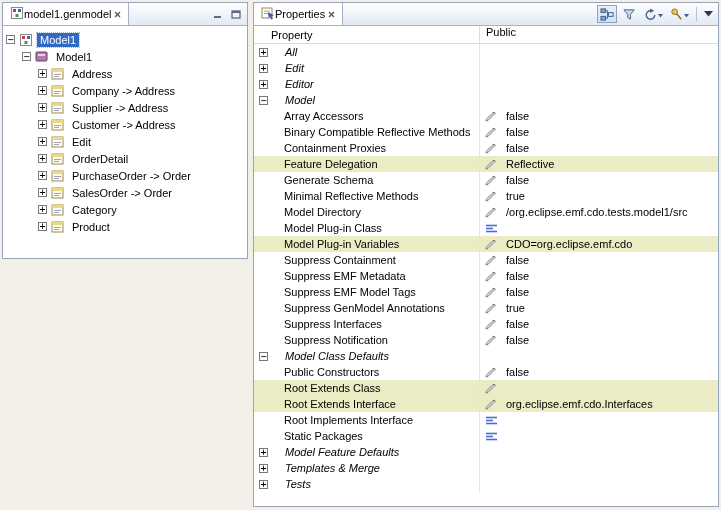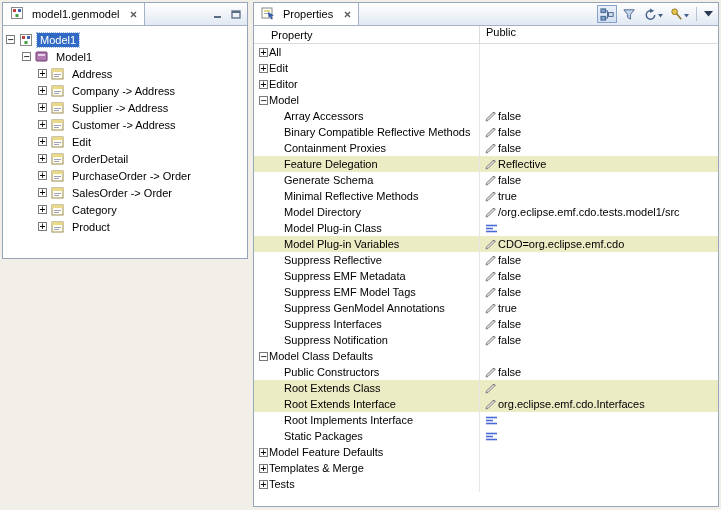--- a/index.html
+++ b/index.html
@@ -14,21 +14,21 @@
   .panel { position:absolute; background:#fff; border:1px solid var(--panel-border,#97A5BA); }
   #left-panel  { left:2px; top:2px; width:246px; height:257px; }
   #right-panel { left:253px; top:2px; width:466px; height:505px; }
 
   .tabstrip {
     height:23px; display:flex; align-items:stretch;
     background:linear-gradient(180deg,#FEFEFE 0%,#E2E9F3 100%);
     border-bottom:1px solid #A3B2C6;
   }
   .tab {
-    display:flex; align-items:center; gap:8px; padding:0 7px;
+    display:flex; align-items:center; gap:0; padding:0 7px;
     background:#fff; border-right:1px solid #A3B2C6; font-size:11px;
   }
   .tab-label { white-space:nowrap; }
   .tab-close { margin-left:3px; display:flex; align-items:center; cursor:default; }
   .winbtns { margin-left:auto; display:flex; align-items:center; gap:3px; padding-right:4px; }
   .winbtn { width:15px; height:15px; display:flex; align-items:center; justify-content:center; }
 
   
   .tree { padding-top:5px; }
   .tree-row { height:17px; display:flex; align-items:center; }
@@ -50,23 +50,23 @@
   .toolbar .sep { width:1px; height:14px; background:#B8C4D4; margin:0 3px; }
 
   
   .props-header { height:18px; display:flex; align-items:flex-start; border-bottom:1px solid #DCDCDC; }
   .hprop { width:226px; height:100%; display:flex; align-items:center; padding-left:17px; border-right:1px solid #DCDCDC; }
   .hval  { flex:1; padding-left:6px; }
   .prow  { height:16px; display:flex; align-items:center; }
   .prow.highlight { background:var(--highlight-row,#EBEBC4);justify-content:center; }
   .pcell { width:226px; height:100%; display:flex; align-items:center; border-right:1px solid #E6E6E6; overflow:hidden; white-space:nowrap; }
   .pcell .expander { margin-left:5px; }
-  .plabel { margin-left:1px; }
+  .plabel { margin-left:17px;font-style:italic; }
   .pindent { flex:none; width:30px; }
-  .vcell { flex:1; height:100%; display:flex; align-items:center; overflow:hidden; white-space:nowrap; padding-left:5px; gap:0; }
+  .vcell { flex:1; height:100%; display:flex; align-items:center; overflow:hidden; white-space:nowrap; padding-left:5px; gap:8px; }
   .vicon { flex:none; display:flex; align-items:center; }
 </style>
 </head>
 <body>
 
 <div id="left-panel" class="panel">
   <div class="tabstrip">
     <div class="tab">
       <span class="tab-icon"><svg width="14" height="14" viewBox="0 0 14 14">
             <rect x="1.5" y="1.5" width="11" height="11" fill="#fff" stroke="#888"></rect>
@@ -475,21 +475,21 @@
               <path d="M1 10 L3 9.5 L10 2.5 L8.5 1 L1.5 8 Z" fill="#D8D8D8" stroke="#707070" stroke-width="0.8"></path>
               <path d="M8.5 1 L10 2.5" stroke="#505050"></path>
             </svg>
           </span>
           <span>CDO=org.eclipse.emf.cdo</span>
         </span>
       </div>
       <div class="prow">
         <span class="pcell">
           <span class="pindent"></span>
-          <span>Suppress Reflective</span>
+          <span>Suppress Containment</span>
         </span>
         <span class="vcell">
           <span class="vicon">
             <svg width="13" height="11" viewBox="0 0 13 11">
               <path d="M1 10 L3 9.5 L10 2.5 L8.5 1 L1.5 8 Z" fill="#D8D8D8" stroke="#707070" stroke-width="0.8"></path>
               <path d="M8.5 1 L10 2.5" stroke="#505050"></path>
             </svg>
           </span>
           <span>false</span>
         </span>

